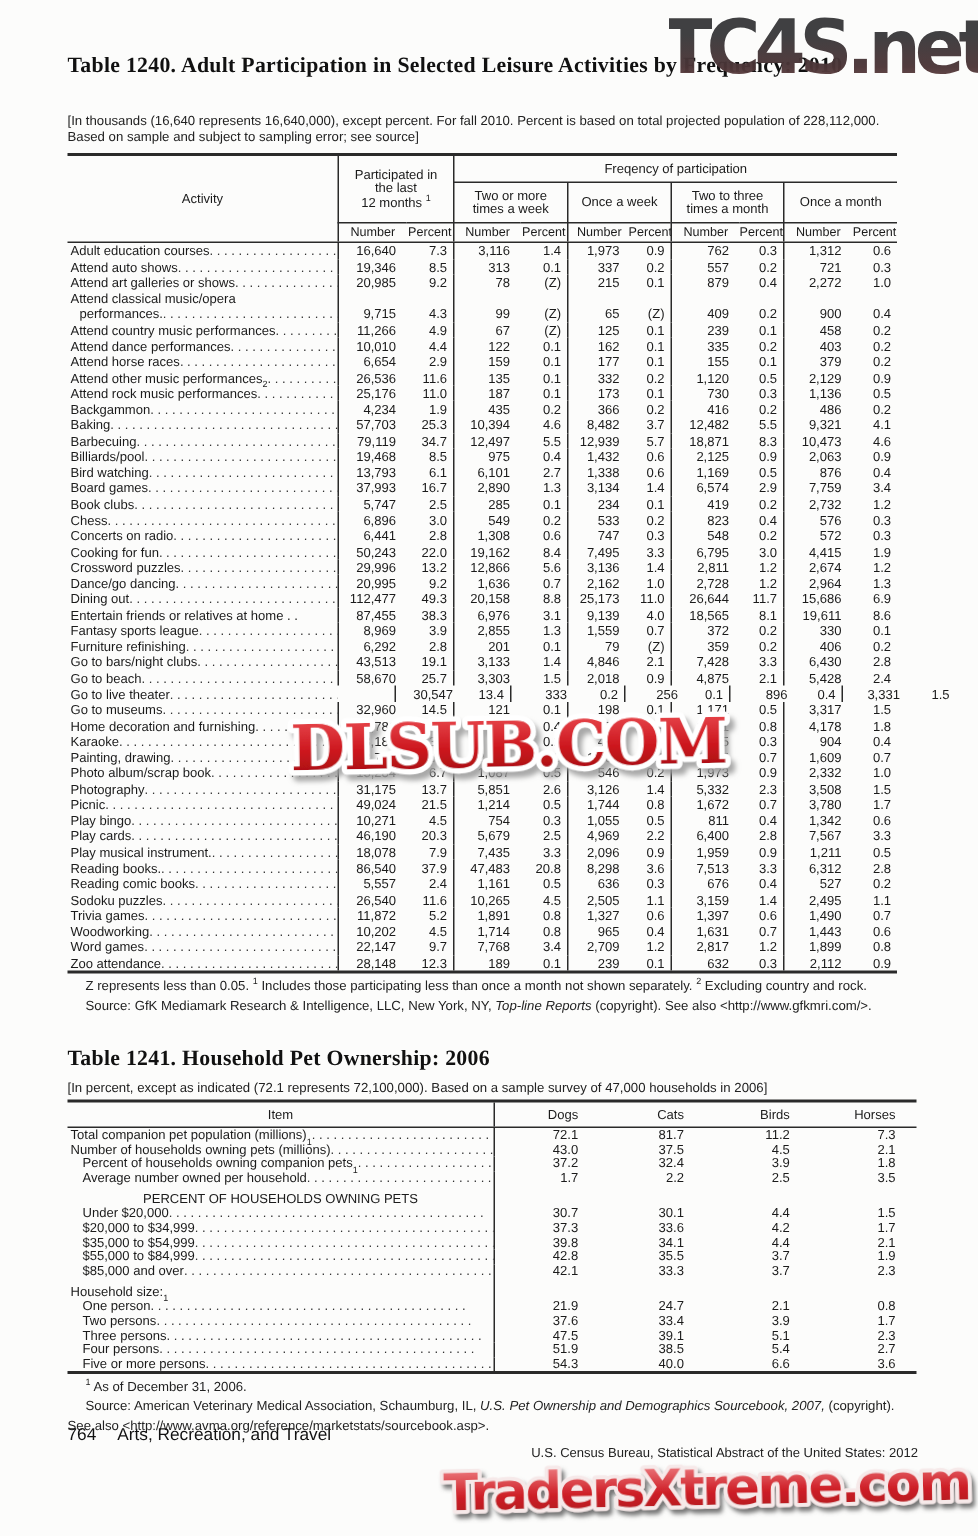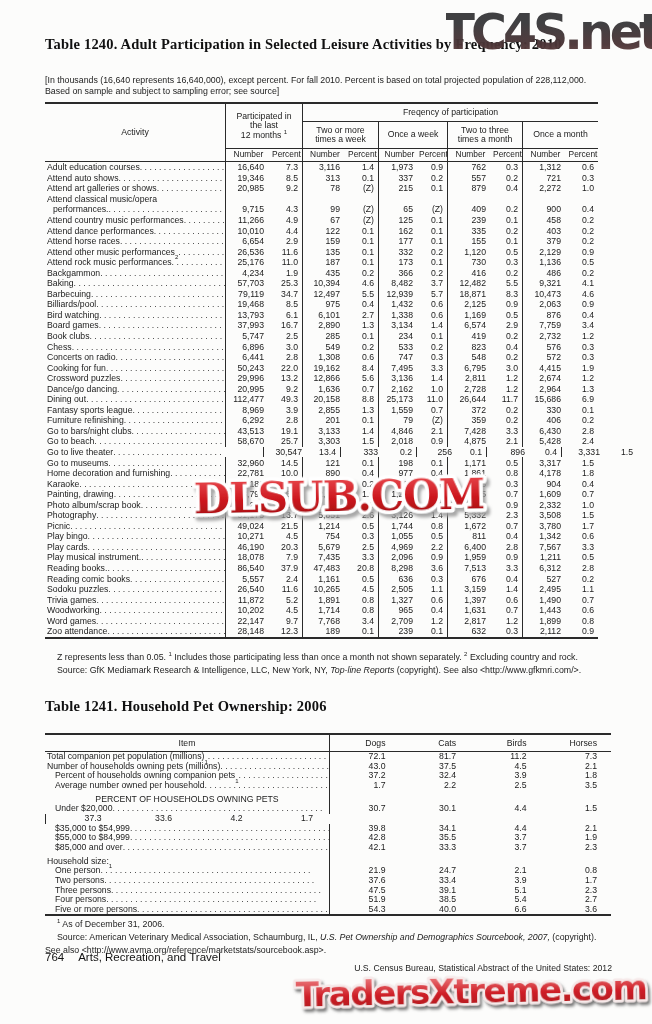--- a/index.html
+++ b/index.html
@@ -478,20 +478,35 @@
           <div class="c pct" style="width: 31px; flex: 0 0 auto;">8.8</div>
           <div class="c num bl" style="width: 42px; flex: 0 0 auto;">25,173</div>
           <div class="c pct" style="width: 27px; flex: 0 0 auto;">11.0</div>
           <div class="c num bl" style="width: 46px; flex: 0 0 auto;">26,644</div>
           <div class="c pct" style="width: 29px; flex: 0 0 auto;">11.7</div>
           <div class="c num bl" style="width: 46px; flex: 0 0 auto;">15,686</div>
           <div class="c pct" style="width: 30px; flex: 0 0 auto;">6.9</div>
         </div>
         <div class="r">
           <div class="c act" style="width: 180px; flex: 0 0 auto;">
+            <span class="nm">Entertain friends or relatives at home . .</span>
+          </div>
+          <div class="c num bl" style="width: 46px; flex: 0 0 auto;">87,455</div>
+          <div class="c pct" style="width: 31px; flex: 0 0 auto;">38.3</div>
+          <div class="c num bl" style="width: 45px; flex: 0 0 auto;">6,976</div>
+          <div class="c pct" style="width: 31px; flex: 0 0 auto;">3.1</div>
+          <div class="c num bl" style="width: 42px; flex: 0 0 auto;">9,139</div>
+          <div class="c pct" style="width: 27px; flex: 0 0 auto;">4.0</div>
+          <div class="c num bl" style="width: 46px; flex: 0 0 auto;">18,565</div>
+          <div class="c pct" style="width: 29px; flex: 0 0 auto;">8.1</div>
+          <div class="c num bl" style="width: 46px; flex: 0 0 auto;">19,611</div>
+          <div class="c pct" style="width: 30px; flex: 0 0 auto;">8.6</div>
+        </div>
+        <div class="r">
+          <div class="c act" style="width: 180px; flex: 0 0 auto;">
             <span class="nm">Fantasy sports league</span>
             <span class="dots"></span>
           </div>
           <div class="c num bl" style="width: 46px; flex: 0 0 auto;">8,969</div>
           <div class="c pct" style="width: 31px; flex: 0 0 auto;">3.9</div>
           <div class="c num bl" style="width: 45px; flex: 0 0 auto;">2,855</div>
           <div class="c pct" style="width: 31px; flex: 0 0 auto;">1.3</div>
           <div class="c num bl" style="width: 42px; flex: 0 0 auto;">1,559</div>
           <div class="c pct" style="width: 27px; flex: 0 0 auto;">0.7</div>
           <div class="c num bl" style="width: 46px; flex: 0 0 auto;">372</div>
@@ -837,20 +852,21 @@
         </div>
       </div>
   </div>
 
   <div class="fnblock t1240-fn">
     <p><span>Z represents less than 0.05. </span><sup>1</sup><span> Includes those participating less than once a month not shown separately. </span><sup>2</sup><span> Excluding country and rock.</span></p>
     <p><span>Source: GfK Mediamark Research &amp; Intelligence, LLC, New York, NY, </span><span class="it">Top-line Reports</span><span> (copyright). See also &lt;http://www.gfkmri.com/&gt;.</span></p>
   </div>
 
   <div class="tbl-title t1241-title">Table 1241. Household Pet Ownership: 2006</div>
+  <div class="tbl-note t1241-note">[In percent, except as indicated (72.1 represents 72,100,000). Based on a sample survey of 47,000 households in 2006]</div>
 
   <div class="t41">
     <div class="t41-hd">
       <div class="h item">Item</div>
       <div class="h pet first">Dogs</div>
       <div class="h pet">Cats</div>
       <div class="h pet">Birds</div>
       <div class="h pet">Horses</div>
     </div>
     <div class="t41-body" id="t41-body">
@@ -909,20 +925,24 @@
           <div class="c item ind1">
             <span class="nm">Under $20,000</span>
             <span class="dots"></span>
           </div>
           <div class="c val first">30.7</div>
           <div class="c val">30.1</div>
           <div class="c val">4.4</div>
           <div class="c val">1.5</div>
         </div>
         <div class="r">
+          <div class="c item ind1">
+            <span class="nm">$20,000 to $34,999</span>
+            <span class="dots"></span>
+          </div>
           <div class="c val first">37.3</div>
           <div class="c val">33.6</div>
           <div class="c val">4.2</div>
           <div class="c val">1.7</div>
         </div>
         <div class="r">
           <div class="c item ind1">
             <span class="nm">$35,000 to $54,999</span>
             <span class="dots"></span>
           </div>

